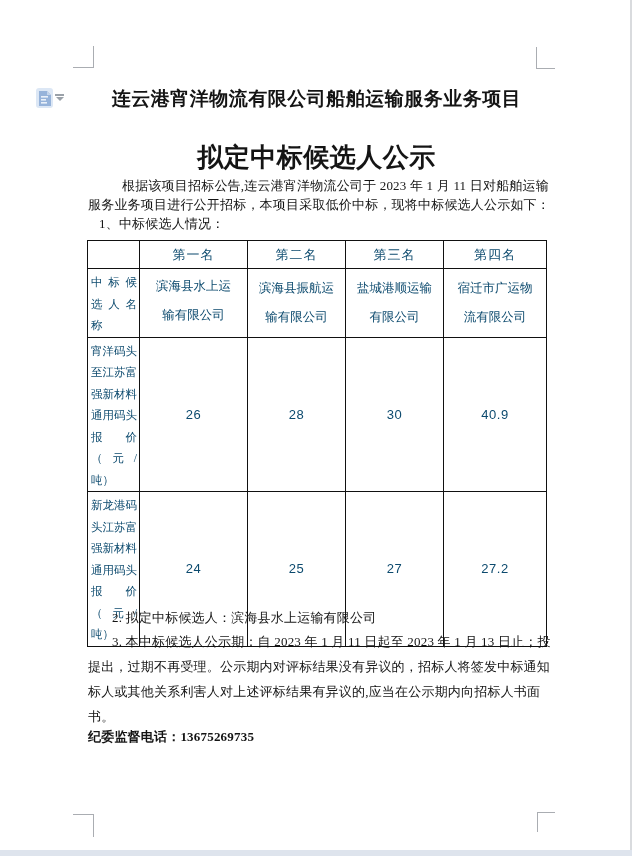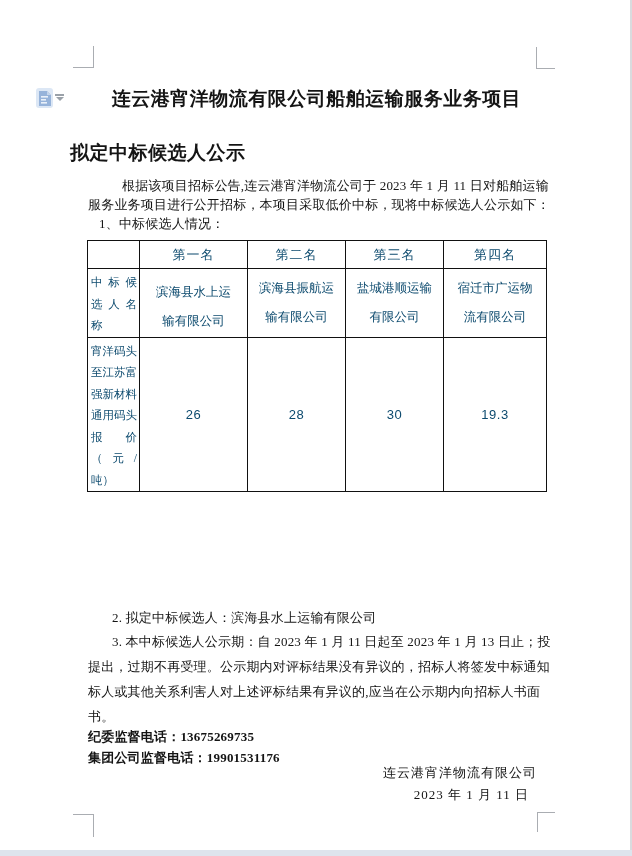--- a/index.html
+++ b/index.html
@@ -21,21 +21,21 @@
   .paste-btn{position:absolute;left:36px;top:88px;width:17px;height:20px;background:#dce7f5;
              border-radius:3px;display:flex;align-items:center;justify-content:center;cursor:pointer;}
   .paste-caret{position:absolute;left:55px;top:94px;width:9px;height:7px;}
   .paste-caret .bar{width:9px;height:1.5px;background:#9aa1a9;margin-bottom:1.5px;}
   .paste-caret .tri{width:0;height:0;margin-left:0.5px;border-left:4px solid transparent;
                     border-right:4px solid transparent;border-top:4px solid #9aa1a9;}
 
   
   .title{position:absolute;left:70px;top:86px;width:493px;text-align:center;font-size:19px;
          font-weight:700;letter-spacing:0.5px;white-space:nowrap;}
-  .subtitle{position:absolute;left:70px;top:140px;width:493px;font-size:19px;
+  .subtitle{position:absolute;left:70px;top:140px;width:493px;text-align:center;font-size:26px;
             font-weight:700;letter-spacing:0.5px;white-space:nowrap;}
 
   
   .txt{font-size:13px;letter-spacing:0.2px;}
   .intro{position:absolute;left:88px;top:176px;line-height:19px;}
   .intro .ln{white-space:nowrap;}
   .ind2{padding-left:34px;}
   .ind1{padding-left:11px;}
 
   .item2{position:absolute;left:88px;top:609px;line-height:17px;padding-left:24px;white-space:nowrap;}
@@ -56,21 +56,21 @@
   .btable td{border:1px solid #111;text-align:center;vertical-align:middle;padding:0;
              font-size:12.5px;color:#0c4a6e;}
   .r-head{height:28px;}
   .r-head td{font-size:13px;letter-spacing:1px;}
   .r-name{height:63px;}
   .r-p1{height:132px;}
   .r-p2{height:127px;}
   td.lbl{vertical-align:top;text-align:left;padding:3px 2px 0 3px;font-size:11.5px;line-height:21.5px;}
   td.lbl .jl{text-align:justify;text-align-last:justify;}
   td.comp .cl{line-height:29px;}
-  td.vtop{vertical-align:top;padding-top:9px;}
+  td.vtop{vertical-align:top;padding-top:3px;}
   td.val{font-family:"Liberation Sans","DejaVu Sans",sans-serif;font-size:13px;letter-spacing:0.5px;}
 </style>
 </head>
 <body>
 
 <div class="page">
 
   <div class="mark mark-tl"></div>
   <div class="mark mark-tr"></div>
   <div class="mark mark-bl"></div>
@@ -143,37 +143,46 @@
         <div class="jl">宵洋码头</div>
         <div class="jl">至江苏富</div>
         <div class="jl">强新材料</div>
         <div class="jl">通用码头</div>
         <div class="jl">报价（元/</div>
         <div>吨）</div>
       </td>
       <td class="val">26</td>
       <td class="val">28</td>
       <td class="val">30</td>
-      <td class="val">19.3</td>
+      <td class="val">40.9</td>
+    </tr>
+    <tr class="r-p2">
+      <td class="lbl">
+        <div class="jl">新龙港码</div>
+        <div class="jl">头江苏富</div>
+        <div class="jl">强新材料</div>
+        <div class="jl">通用码头</div>
+        <div class="jl">报价（元/</div>
+        <div>吨）</div>
+      </td>
+      <td class="val">24</td>
+      <td class="val">25</td>
+      <td class="val">27</td>
+      <td class="val">27.2</td>
     </tr>
   </tbody>
     </table>
 
   <div class="item2 txt">2. 拟定中标候选人：滨海县水上运输有限公司</div>
 
   <div class="para3 txt">
     <div class="ln first">3. 本中标候选人公示期：自 2023 年 1 月 11 日起至 2023 年 1 月 13 日止；投</div>
     <div class="ln">提出，过期不再受理。公示期内对评标结果没有异议的，招标人将签发中标通知</div>
     <div class="ln">标人或其他关系利害人对上述评标结果有异议的,应当在公示期内向招标人书面</div>
     <div class="ln">书。</div>
   </div>
 
   <div class="phone phone1">纪委监督电话：13675269735</div>
-  <div class="phone phone2">集团公司监督电话：19901531176</div>
 
-  <div class="sign">
-    <div>连云港宵洋物流有限公司</div>
-    <div class="date">2023 年 1 月 11 日</div>
-  </div>
 
   <div class="edge-right"></div>
   <div class="strip-bottom"></div>
 </div>
 
 </body></html>

